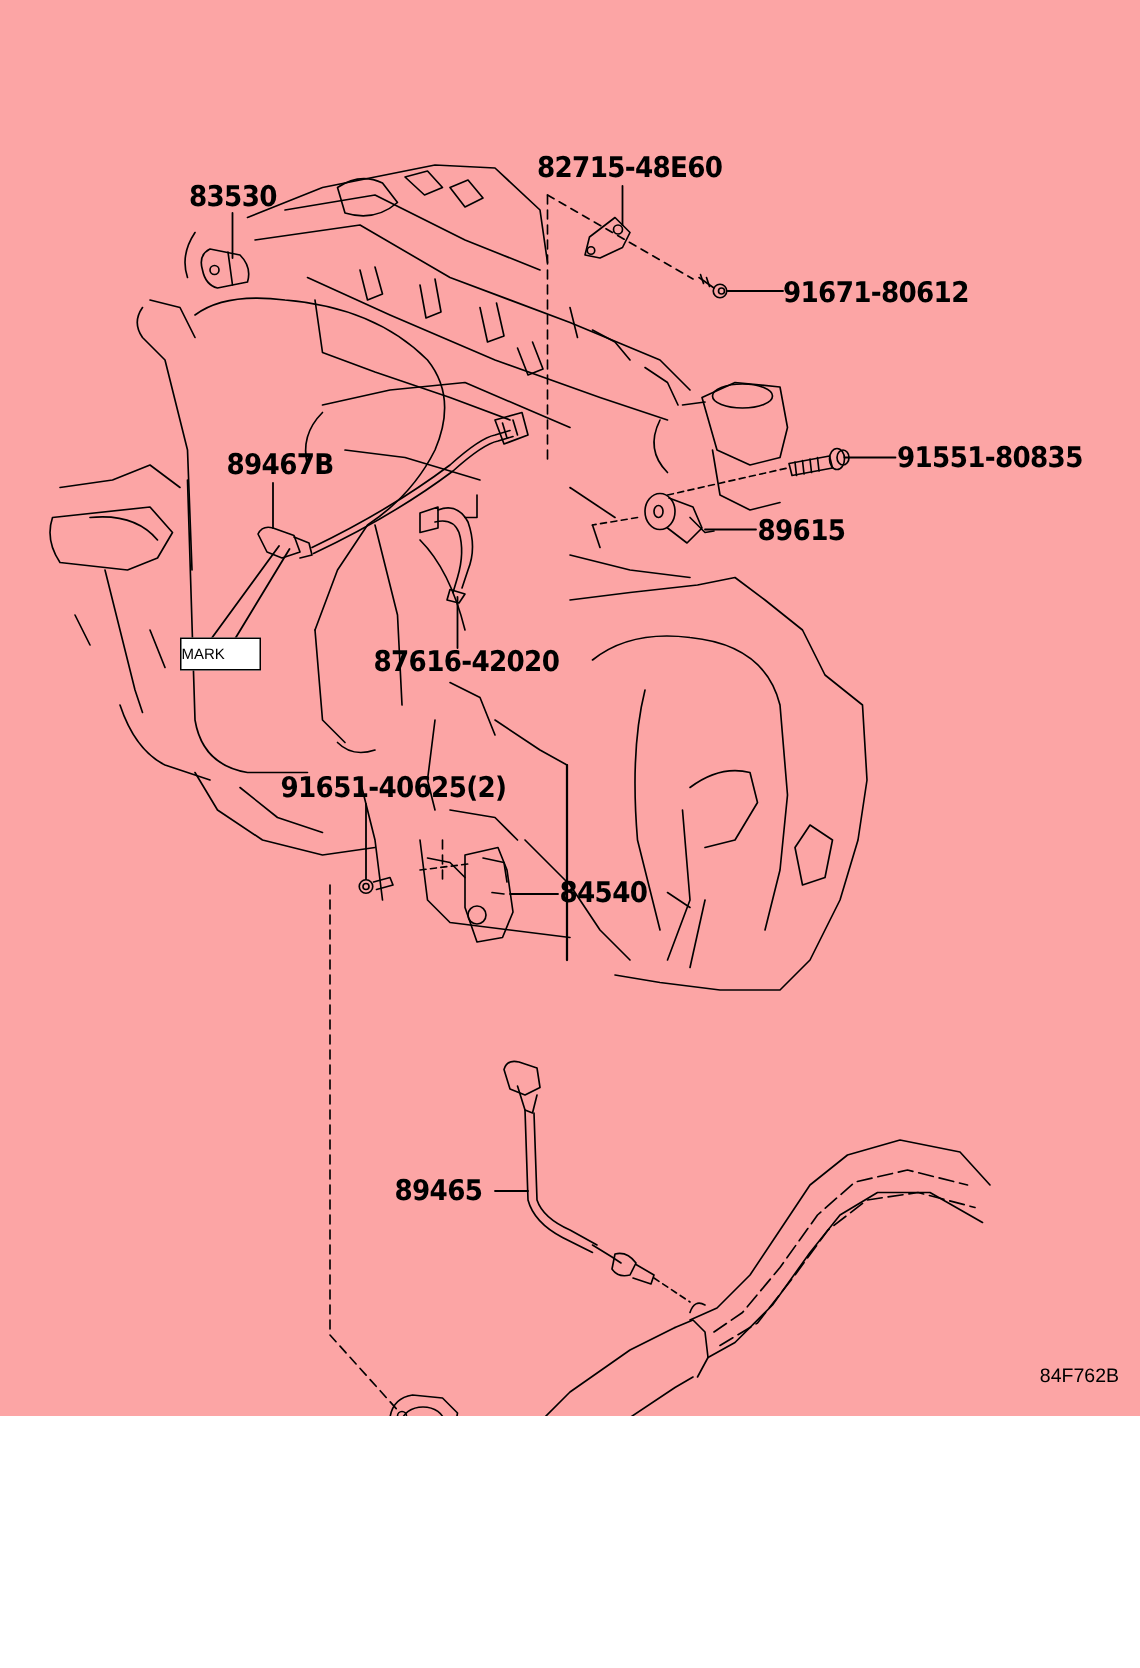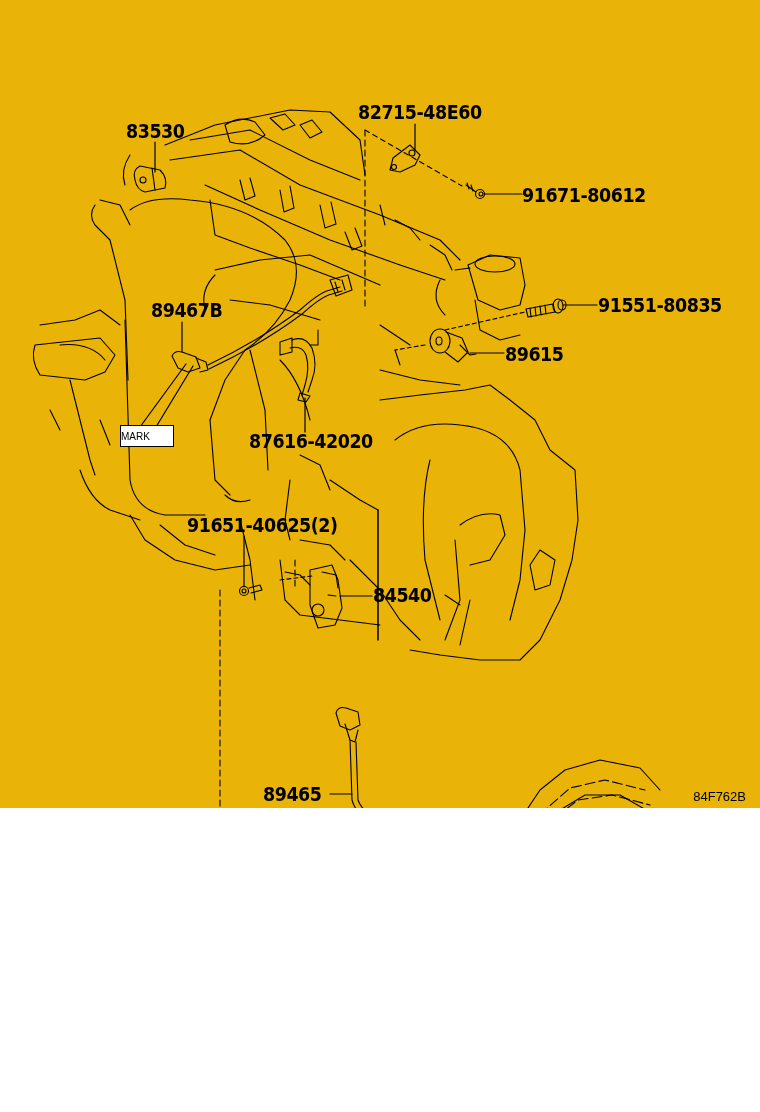--- a/index.html
+++ b/index.html
@@ -1,20 +1,20 @@
 <!DOCTYPE html>
 <html><head>
 <meta charset="utf-8">
 <style>
   html, body { margin: 0; padding: 0; background: #ffffff; }
   #canvas {
     position: relative;
     width: 760px;
-    height: 808px;
-    background: #eab308;
+    height: 944px;
+    background: #fca5a5;
     overflow: hidden;
     font-family: "DejaVu Sans Condensed", "DejaVu Sans", sans-serif;
   }
   svg.art { position: absolute; left: 0; top: 0; }
   .lbl {
     position: absolute;
     font-family: "DejaVu Sans", sans-serif;
     font-weight: bold;
     font-size: 19px;
     color: #000;
@@ -31,21 +31,21 @@
     width: 52px; height: 20px;
     border: 1.2px solid #000;
     background: #fff;
     font-family: "Liberation Sans", sans-serif;
     font-size: 10px;
     display: flex; align-items: center; justify-content: flex-start;
     color: #000;
   }
   .code {
     position: absolute;
-    right: 14px; bottom: 4px;
+    right: 14px; bottom: 20px;
     font-family: "Liberation Sans", sans-serif;
     font-size: 13px;
     color: #000;
   }
 </style>
 </head>
 <body>
 
 <div id="canvas">
 

